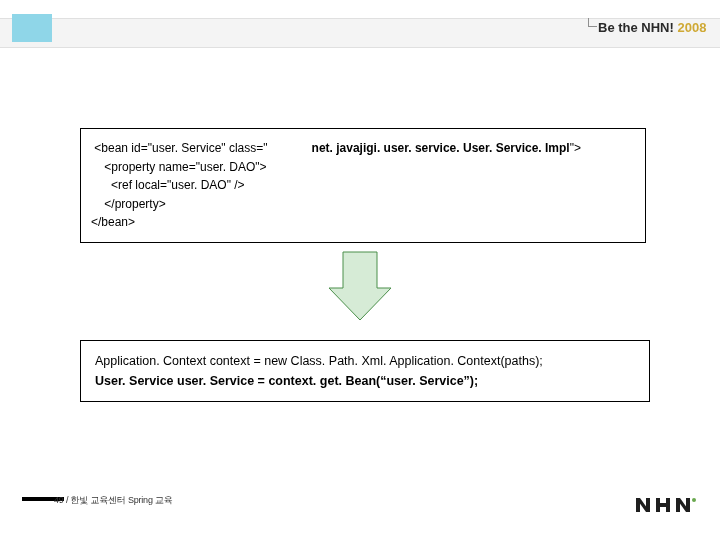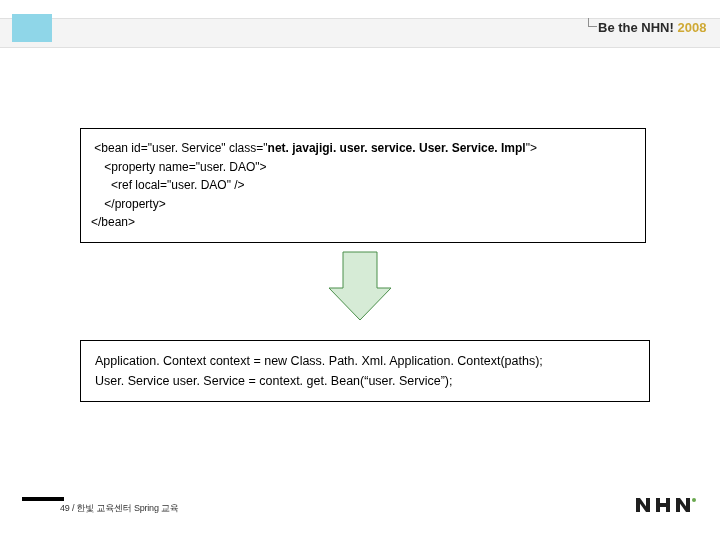--- a/index.html
+++ b/index.html
@@ -60,21 +60,21 @@
     top: 128px;
     width: 540px;
     border: 1.5px solid #000;
     padding: 10px 14px 10px 10px;
     font-family: "Arial", sans-serif;
     font-size: 12px;
     color: #000;
     line-height: 1.55;
     white-space: pre;
   }
-  .codebox1 .cls { font-weight: 700; color: #000; }
+  .codebox1 .cls { font-weight: 700; color: #000; margin-left: 44px; }
 
   
   .arrow {
     position: absolute;
     left: 325px;
     top: 248px;
     width: 70px;
     height: 75px;
   }
   .arrow svg { width: 70px; height: 75px; display: block; }
@@ -86,39 +86,38 @@
     top: 340px;
     width: 540px;
     border: 1.5px solid #000;
     padding: 10px 14px;
     font-family: "Arial", sans-serif;
     font-size: 12.5px;
     color: #000;
     line-height: 1.6;
     white-space: pre;
   }
-  .codebox2 .bold { font-weight: 400; margin-top: 32px; }
+  .codebox2 .bold { font-weight: 700; margin-top: 32px; }
 
   
   .footer-rule {
     position: absolute;
     left: 22px;
     top: 497px;
     width: 42px;
     height: 0;
     border-top: 4px solid #000;
   }
   .footer-text {
     position: absolute;
-    left: 60px;
+    left: 54px;
     top: 494px;
     font-size: 9px;
     color: #333;
     letter-spacing: -0.2px;
-    margin-top: 8px;
   }
 
   
   .logo {
     position: absolute;
     right: 24px;
     bottom: 26px;
     width: 60px;
     display: flex;
     align-items: center;

